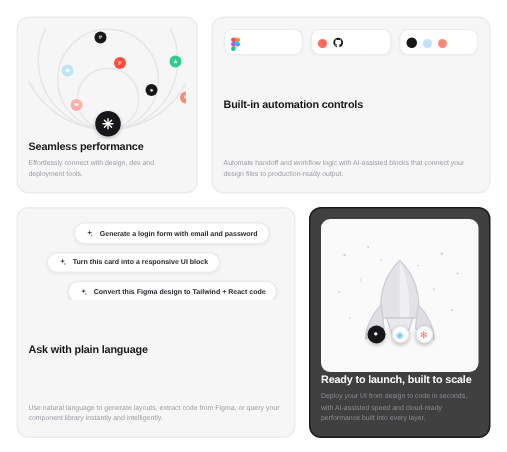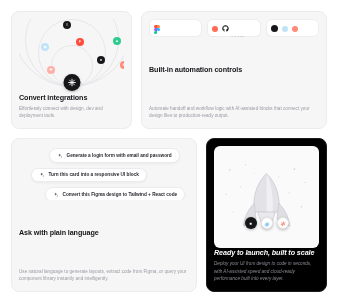--- a/index.html
+++ b/index.html
@@ -18,21 +18,21 @@
     border-radius: 8px;
     padding: 7px 7px 8px 7px;
     display: flex; flex-direction: column;
     overflow: hidden;
   }
   .card.r1 { height: 118px; }
   .card.r2 { height: 154px; }
   .card-a { width: 121px; }
   .card-b { flex: 1; gap: 28px; }
   .card-c { width: 186px; gap: 28px; }
-  .card-d { flex: 1; background: #000000; border-color: #1b1b1f; font-style: italic; }
+  .card-d { flex: 1; background: #404040; border-color: #1b1b1f; }
 
   .visual { flex: 1; position: relative; overflow: hidden; border-radius: 6px; }
 
   .ctitle {
     font-size: 7.2px; font-weight: bold; color: #17171a;
     letter-spacing: -0.1px; margin-bottom: 3px;
   }
   .cbody { font-size: 4.6px; line-height: 1.65; color: #9a9aa2; letter-spacing: 0.02px; }
   .card-d .ctitle { color: #ffffff; }
   .card-d .cbody { color: #8d8d97; }
@@ -129,21 +129,21 @@
           <div class="hub">
             <svg viewBox="0 0 24 24" fill="none" stroke="#ffffff" stroke-width="2.4" stroke-linecap="round">
               <line x1="12" y1="3" x2="12" y2="21"></line>
               <line x1="3" y1="12" x2="21" y2="12"></line>
               <line x1="5.6" y1="5.6" x2="18.4" y2="18.4"></line>
               <line x1="18.4" y1="5.6" x2="5.6" y2="18.4"></line>
             </svg>
           </div>
         </div>
       </div>
-      <div class="ctitle">Convert integrations</div>
+      <div class="ctitle">Seamless performance</div>
       <div class="cbody">Effortlessly connect with design, dev and deployment tools.</div>
     </div>
 
     <div class="card r1 card-b">
       <div class="visual">
         <div class="minis">
 
           <div class="mini">
             <div class="mini-logo">
               <svg viewBox="0 0 24 36" style="width:6px;height:9px;">

